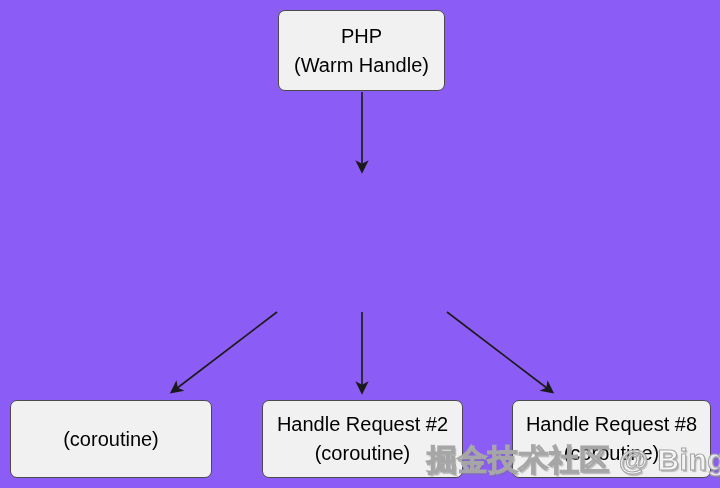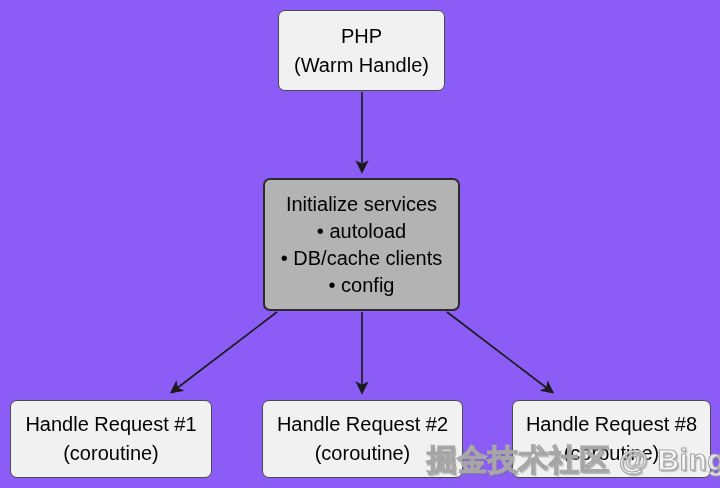--- a/index.html
+++ b/index.html
@@ -85,29 +85,22 @@
     <line x1="277" y1="312" x2="172" y2="392" marker-end="url(#arrowhead)"></line>
     <line x1="362" y1="312" x2="362" y2="392" marker-end="url(#arrowhead)"></line>
     <line x1="447" y1="312" x2="552" y2="392" marker-end="url(#arrowhead)"></line>
   </svg>
 
   <div class="node light n-php" style="background-color: rgb(241, 241, 241);">
     <div>PHP</div>
     <div>(Warm Handle)</div>
   </div>
 
-  <div class="node dark n-init" style="background-color: rgb(179, 179, 179);">
-    <div>Initialize services</div>
-    <div>• autoload</div>
-    <div>• DB/cache clients</div>
-    <div>• config</div>
-  </div>
 
   <div class="node light n-req1" style="background-color: rgb(241, 241, 241);">
-    <div>Handle Request #1</div>
     <div>(coroutine)</div>
   </div>
 
   <div class="node light n-req2" style="background-color: rgb(241, 241, 241);">
     <div>Handle Request #2</div>
     <div>(coroutine)</div>
   </div>
 
   <div class="node light n-req3" style="background-color: rgb(241, 241, 241);">
     <div>Handle Request #8</div>

